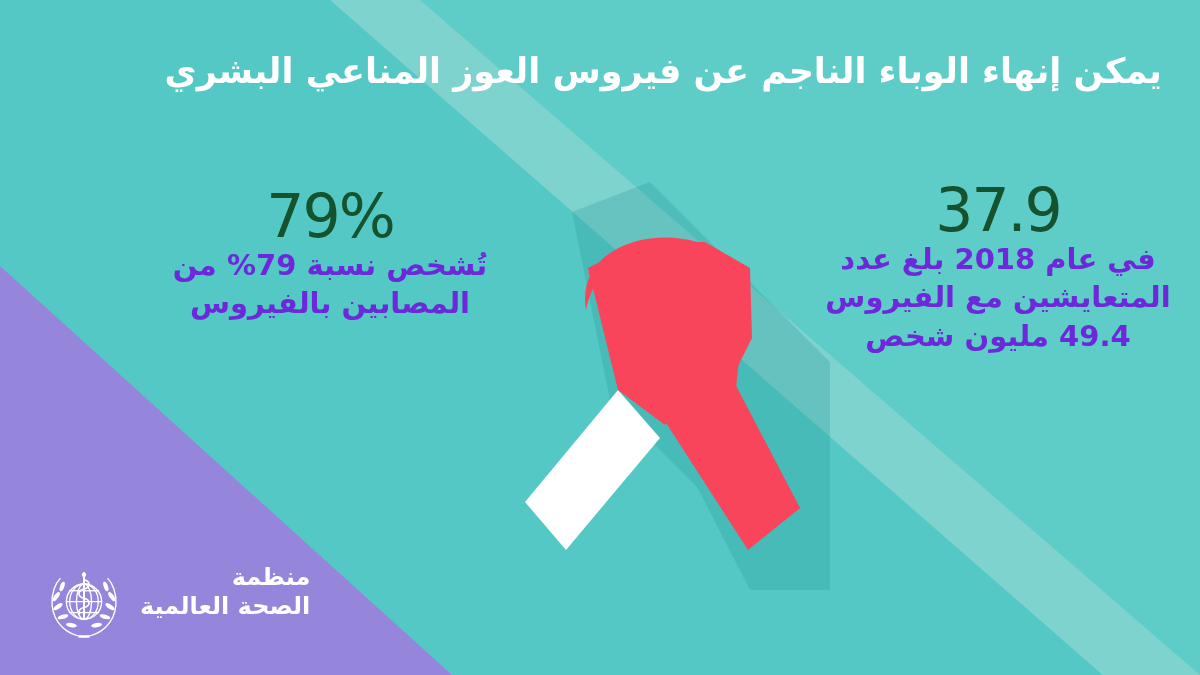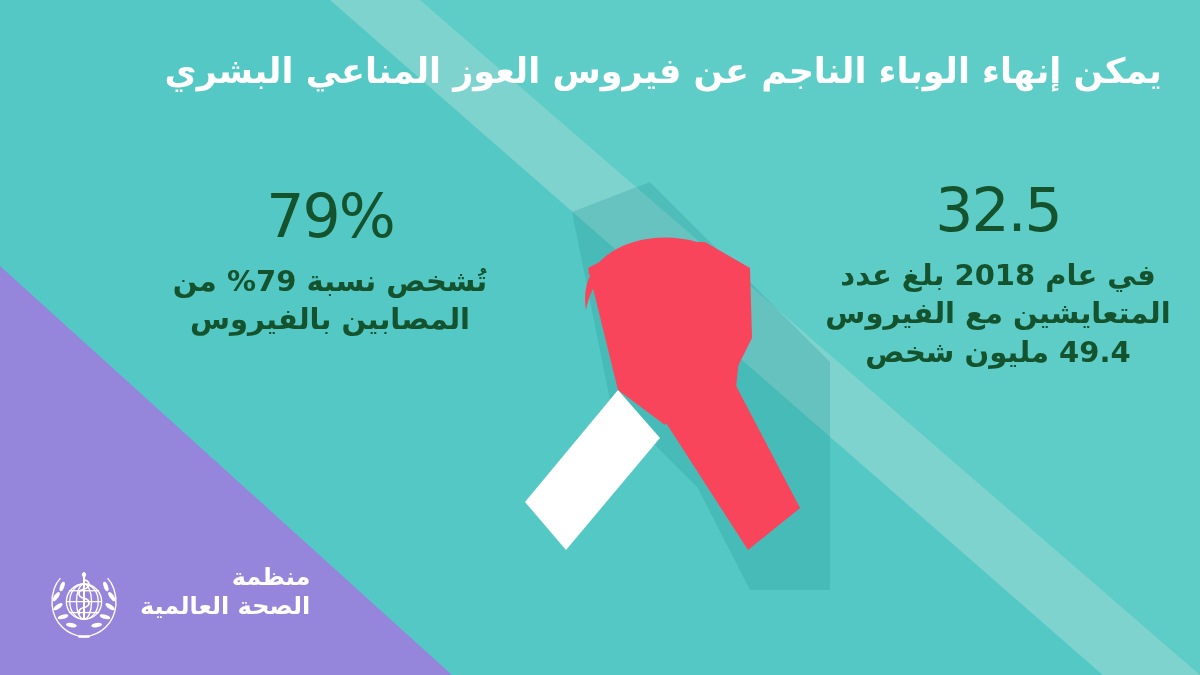--- a/index.html
+++ b/index.html
@@ -72,25 +72,24 @@
   .stat-number {
     color: #14532d;
     font-weight: normal;
     font-size: 60px;
     line-height: 1.0;
     letter-spacing: -2px;
     white-space: nowrap;
     direction: ltr;
   }
   .stat-caption {
-    color: #14532d;
+    color: #6d28d9;
     font-weight: bold;
     font-size: 29px;
     line-height: 1.32;
-    margin-top: 16px;
     text-align: center;
   }
 
   .stat-left  { left: 150px; top: 186px; width: 360px; }
   .stat-right { right: 22px; top: 180px; width: 360px; }
 
   
   .ribbon-wrap {
     position: absolute;
     left: 500px;
@@ -134,21 +133,21 @@
   <div class="bg-purple"></div>
 
   <div class="title">يمكن إنهاء الوباء الناجم عن فيروس العوز المناعي البشري</div>
 
   <div class="stat stat-left">
     <div class="stat-number">79%</div>
     <div class="stat-caption">تُشخص نسبة 79% من المصابين بالفيروس</div>
   </div>
 
   <div class="stat stat-right">
-    <div class="stat-number">32.5</div>
+    <div class="stat-number">37.9</div>
     <div class="stat-caption">في عام 2018 بلغ عدد المتعايشين مع الفيروس 49.4 مليون شخص</div>
   </div>
 
   <div class="ribbon-wrap">
     <svg viewBox="0 0 330 440" xmlns="http://www.w3.org/2000/svg">
 
       <g opacity="0.30">
         <path fill="#2E9E9B" d="M72 62 L150 32 L330 212 L330 440 L300 440 L110 250 Z"></path>
         <path fill="#2E9E9B" d="M150 245 L215 180 L330 295 L330 440 L250 440 Z"></path>
       </g>

